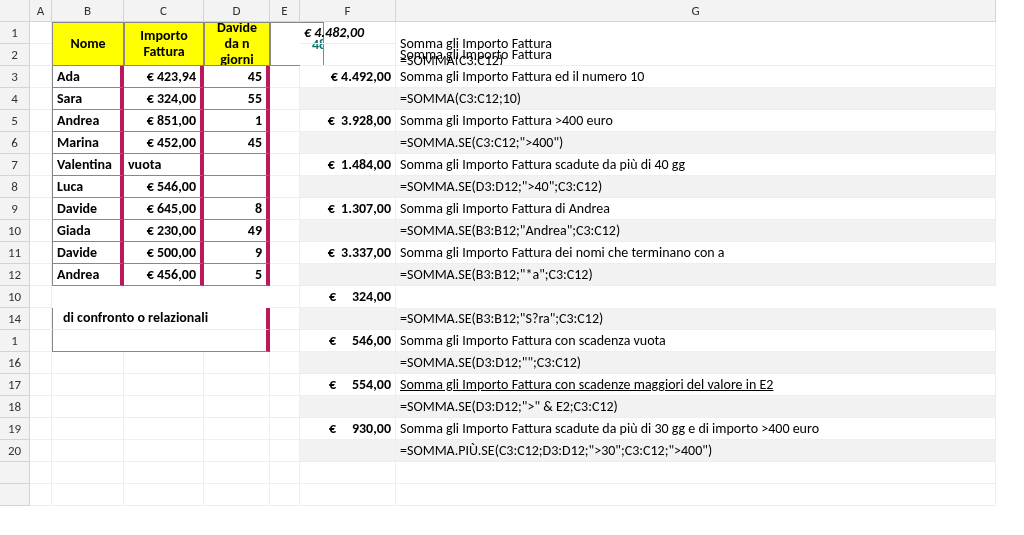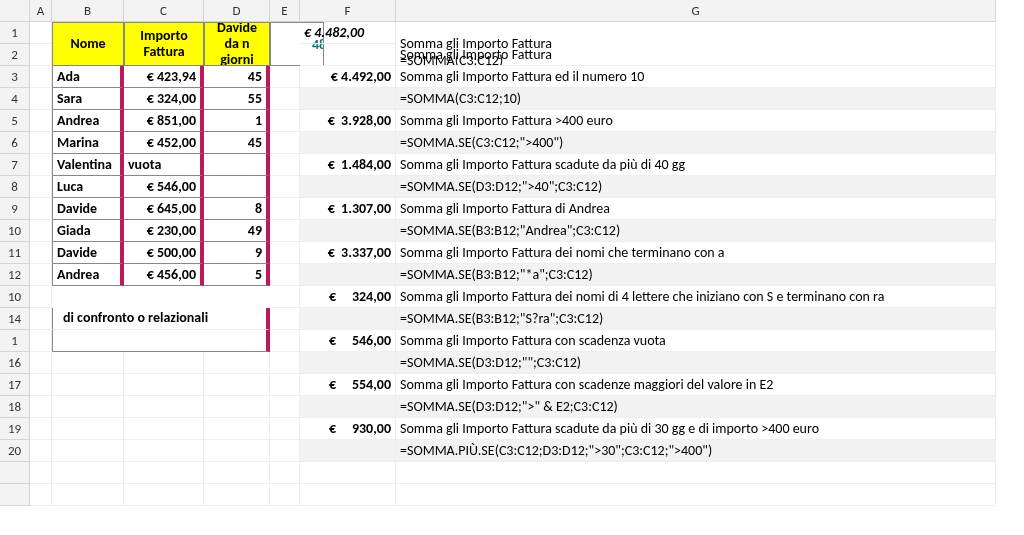--- a/index.html
+++ b/index.html
@@ -160,21 +160,20 @@
     <div class="cell bord-l bord-r bord-b" style="grid-area: 13 / 3;">Andrea</div>
     <div class="cell bord-r bord-b right" style="grid-area: 13 / 4;">€ 456,00</div>
     <div class="cell bord-r bord-b right" style="grid-area: 13 / 5;">5</div>
     <div class="cell" style="grid-area: 13 / 6;"></div>
     <div class="cell shade" style="grid-area: 13 / 7;"></div>
     <div class="cell shade" style="grid-area: 13 / 8;">=SOMMA.SE(B3:B12;"*a";C3:C12)</div>
     <div class="rowhdr" style="grid-area: 14 / 1;">10</div>
     <div class="cell" style="grid-area: 14 / 2;"></div>
     <div class="cell" style="grid-area: 14 / 6;"></div>
     <div class="cell bold right " style="grid-area: 14 / 7; white-space: pre;">€     324,00</div>
-    <div class="cell" style="grid-area: 14 / 8;">Somma gli Importo Fattura dei nomi di 4 lettere che iniziano con S e terminano con ra</div>
     <div class="rowhdr" style="grid-area: 15 / 1;">14</div>
     <div class="cell" style="grid-area: 15 / 2;"></div>
     <div class="cell bord-l bord-r wrap" style="grid-area: 15 / 3 / auto / span 3; padding-left: 10px;">di confronto o relazionali</div>
     <div class="cell" style="grid-area: 15 / 6;"></div>
     <div class="cell shade" style="grid-area: 15 / 7;"></div>
     <div class="cell shade" style="grid-area: 15 / 8;">=SOMMA.SE(B3:B12;"S?ra";C3:C12)</div>
     <div class="rowhdr" style="grid-area: 16 / 1;">1</div>
     <div class="cell" style="grid-area: 16 / 2;"></div>
     <div class="cell bord-l bord-r bord-b" style="grid-area: 16 / 3 / auto / span 3;"></div>
     <div class="cell" style="grid-area: 16 / 6;"></div>
@@ -188,21 +187,21 @@
     <div class="cell" style="grid-area: 17 / 6;"></div>
     <div class="cell shade" style="grid-area: 17 / 7;"></div>
     <div class="cell shade" style="grid-area: 17 / 8;">=SOMMA.SE(D3:D12;"";C3:C12)</div>
     <div class="rowhdr" style="grid-area: 18 / 1;">17</div>
     <div class="cell" style="grid-area: 18 / 2;"></div>
     <div class="cell" style="grid-area: 18 / 3;"></div>
     <div class="cell" style="grid-area: 18 / 4;"></div>
     <div class="cell" style="grid-area: 18 / 5;"></div>
     <div class="cell" style="grid-area: 18 / 6;"></div>
     <div class="cell bold right " style="grid-area: 18 / 7; white-space: pre;">€     554,00</div>
-    <div class="cell" style="grid-area: 18 / 8;">Somma gli Importo Fattura con scadenze maggiori del valore in E2</div>
+    <div class="cell" style="grid-area: 18 / 8; text-decoration: underline;">Somma gli Importo Fattura con scadenze maggiori del valore in E2</div>
     <div class="rowhdr" style="grid-area: 19 / 1;">18</div>
     <div class="cell" style="grid-area: 19 / 2;"></div>
     <div class="cell" style="grid-area: 19 / 3;"></div>
     <div class="cell" style="grid-area: 19 / 4;"></div>
     <div class="cell" style="grid-area: 19 / 5;"></div>
     <div class="cell" style="grid-area: 19 / 6;"></div>
     <div class="cell shade" style="grid-area: 19 / 7;"></div>
     <div class="cell shade" style="grid-area: 19 / 8;">=SOMMA.SE(D3:D12;"&gt;" &amp; E2;C3:C12)</div>
     <div class="rowhdr" style="grid-area: 20 / 1;">19</div>
     <div class="cell" style="grid-area: 20 / 2;"></div>

